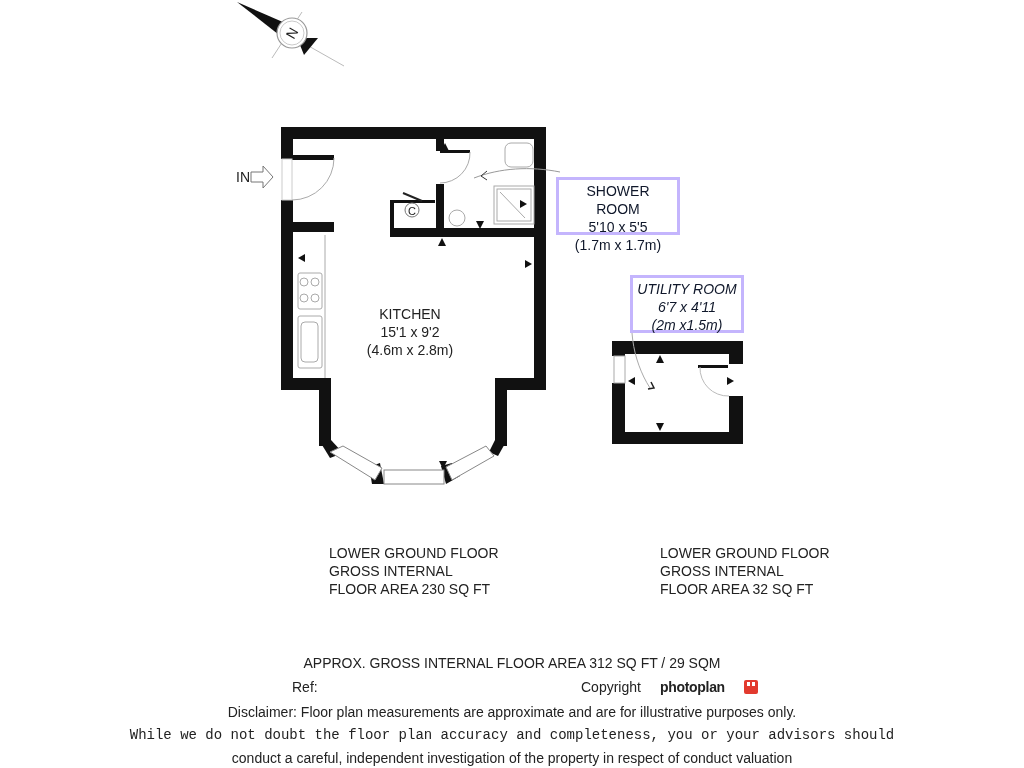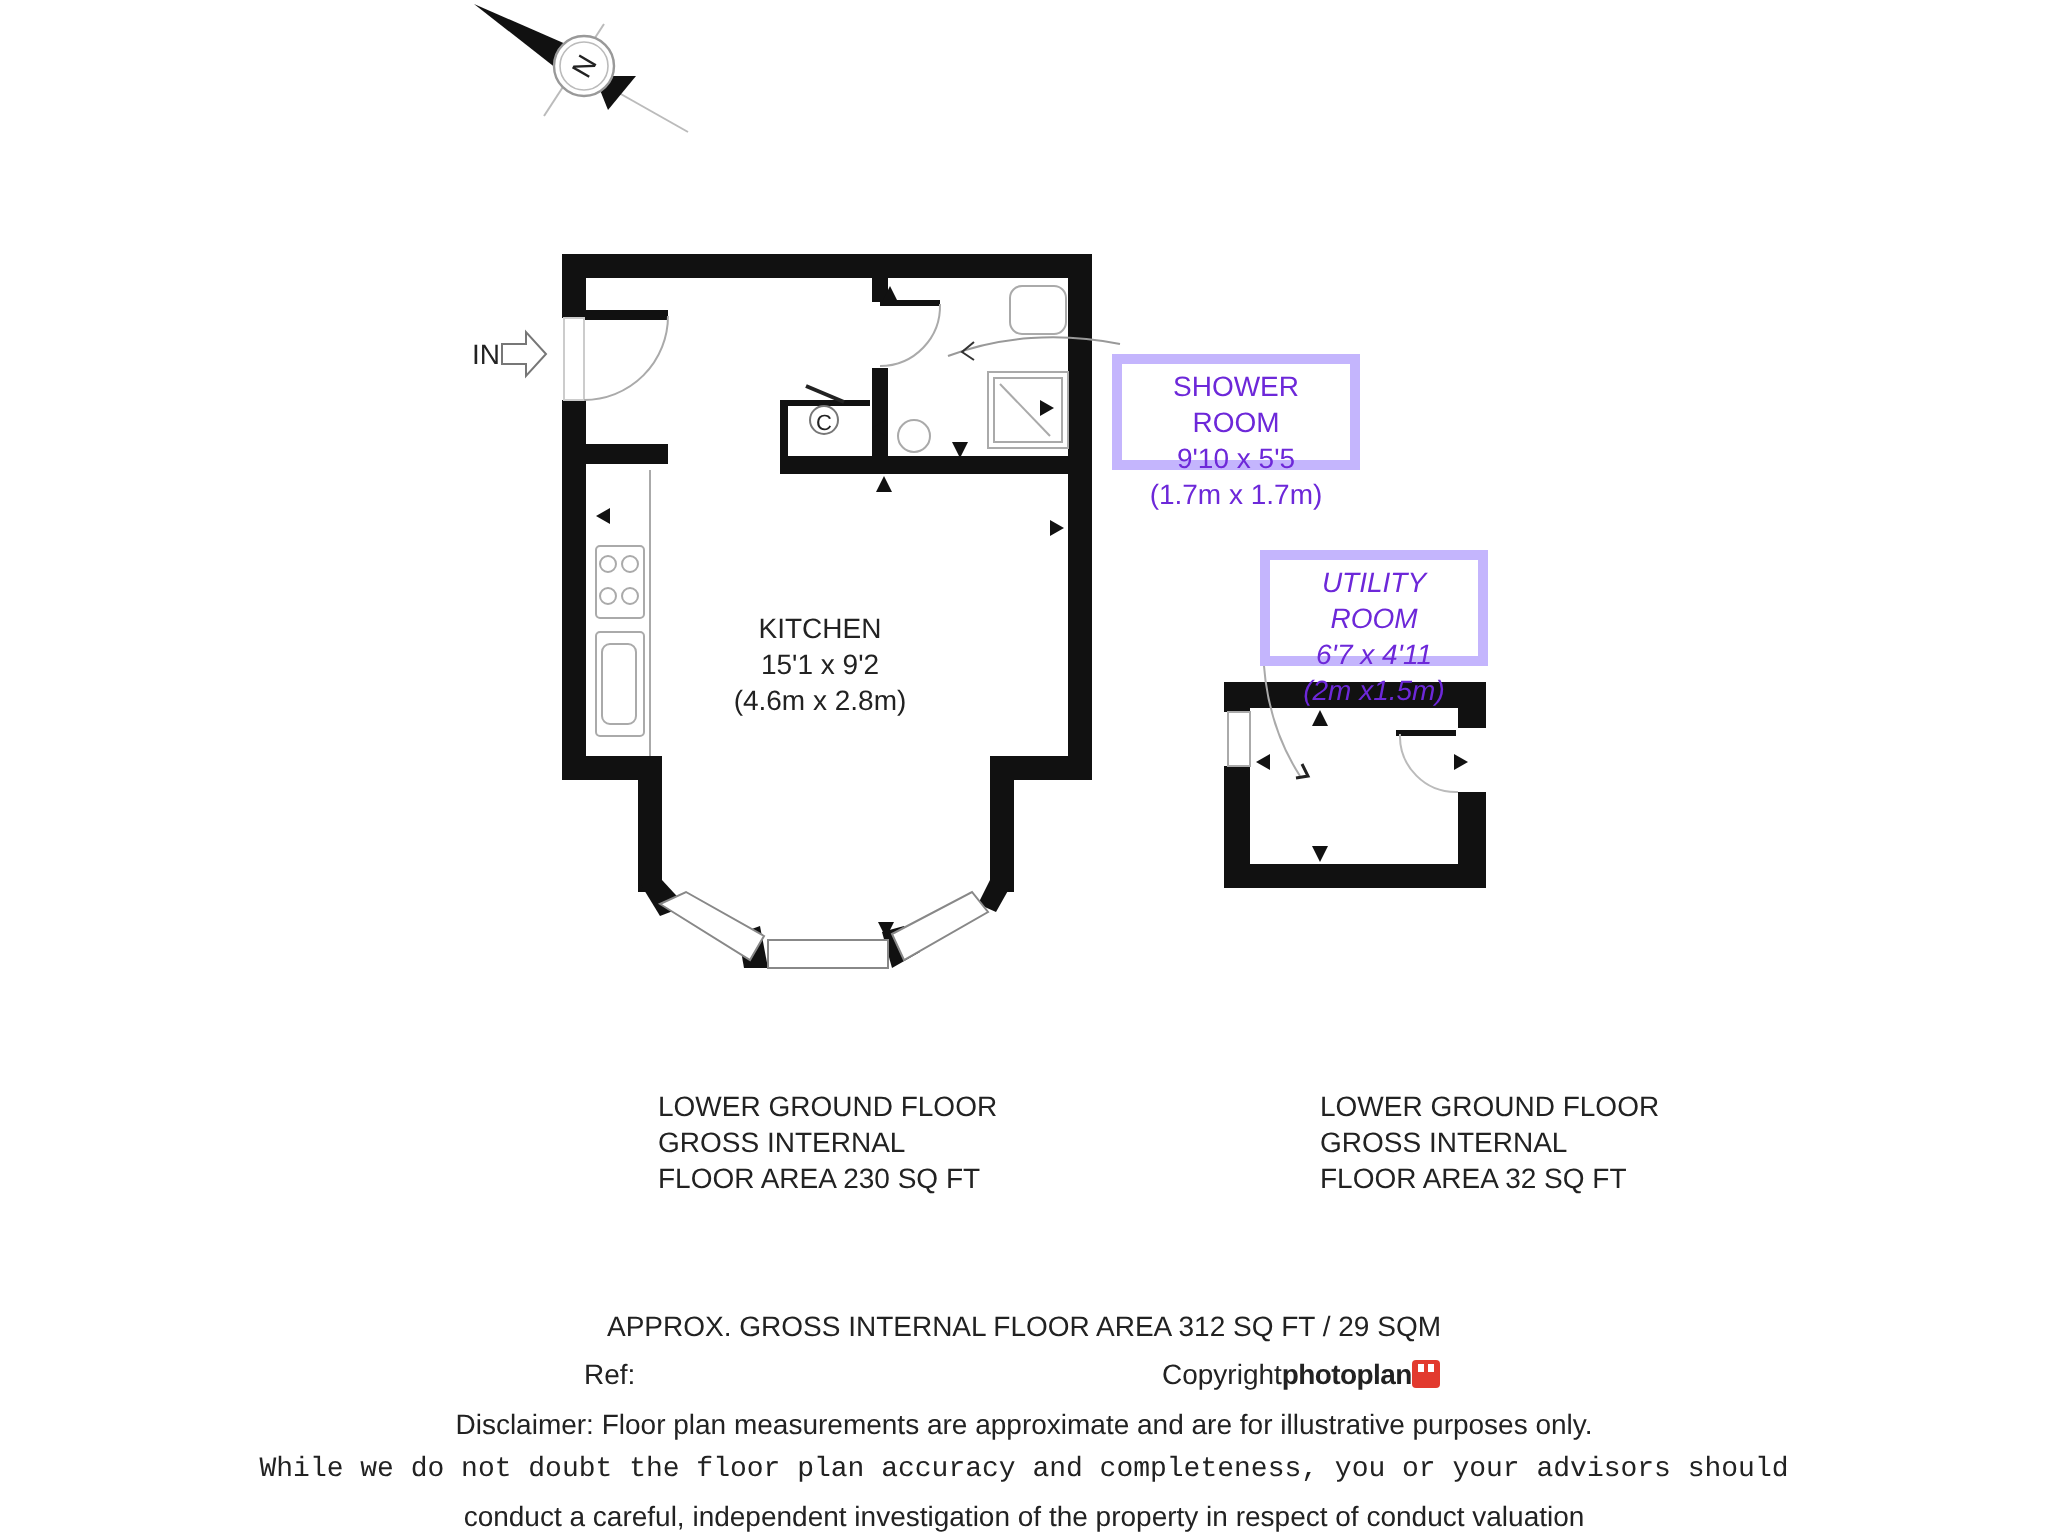--- a/index.html
+++ b/index.html
@@ -1,24 +1,24 @@
 <!DOCTYPE html>
 <html><head>
   <meta charset="utf-8">
   <style>
     html, body { margin: 0; padding: 0; background: #ffffff; }
     body { width: 1024px; height: 768px; position: relative; overflow: hidden; font-family: "Liberation Sans", sans-serif; color: #222; }
     #plan { position: absolute; left: 0; top: 0; width: 1024px; height: 540px; }
-    .label-box { position: absolute; background: #fff; border: 5px solid #c4b5fd; text-align: center; font-size: 14px; line-height: 18px; color: #6d28d9; padding: 2px 4px; box-sizing: border-box; }
+    .label-box { position: absolute; background: #fff; border: 3px solid #c4b5fd; text-align: center; font-size: 14px; line-height: 18px; color: #0f172a; padding: 2px 4px; box-sizing: border-box; }
     .room-label { position: absolute; text-align: center; font-size: 14px; line-height: 18px; color: #222; }
     .in-label { position: absolute; font-size: 14px; color: #222; }
     .floor-summary { position: absolute; font-size: 14px; line-height: 18px; color: #222; margin-left: 48px; }
     .footer-line { position: absolute; left: 0; width: 1024px; text-align: center; font-size: 14px; color: #222; }
     .ref { position: absolute; font-size: 14px; color: #222; }
-    .copyright { position: absolute; font-size: 14px; color: #222; display: flex; align-items: center; gap: 0; }
+    .copyright { position: absolute; font-size: 14px; color: #222; display: flex; align-items: center; gap: 19px; }
     .brand { font-weight: bold; letter-spacing: -0.3px; }
     .brand-logo { width: 14px; height: 14px; background: #e23a2e; border-radius: 2px; position: relative; display: inline-block; }
     .brand-logo::before { content: ""; position: absolute; left: 3px; top: 2px; width: 3px; height: 4px; background: #fff; }
     .brand-logo::after { content: ""; position: absolute; left: 8px; top: 2px; width: 3px; height: 4px; background: #fff; }
   </style>
 </head>
 <body>
 
 <svg id="plan" viewBox="0 0 1024 540" xmlns="http://www.w3.org/2000/svg">
 
@@ -132,21 +132,21 @@
       <polygon points="734,381 727,377 727,385"></polygon>
       <polygon points="660,431 656,423 664,423"></polygon>
     </g>
   </g>
 </svg>
 
 <div class="in-label" style="left:236px; top:169px;">IN</div>
 
 <div class="label-box" style="left:556px; top:177px; width:124px; height:58px;">
   <div>SHOWER ROOM</div>
-  <div>9'10 x 5'5</div>
+  <div>5'10 x 5'5</div>
   <div>(1.7m x 1.7m)</div>
 </div>
 
 <div class="room-label" style="left:340px; top:305px; width:140px;">
   <div>KITCHEN</div>
   <div>15'1 x 9'2</div>
   <div>(4.6m x 2.8m)</div>
 </div>
 
 <div class="label-box" style="left:630px; top:275px; width:114px; height:58px;font-style:italic;">

